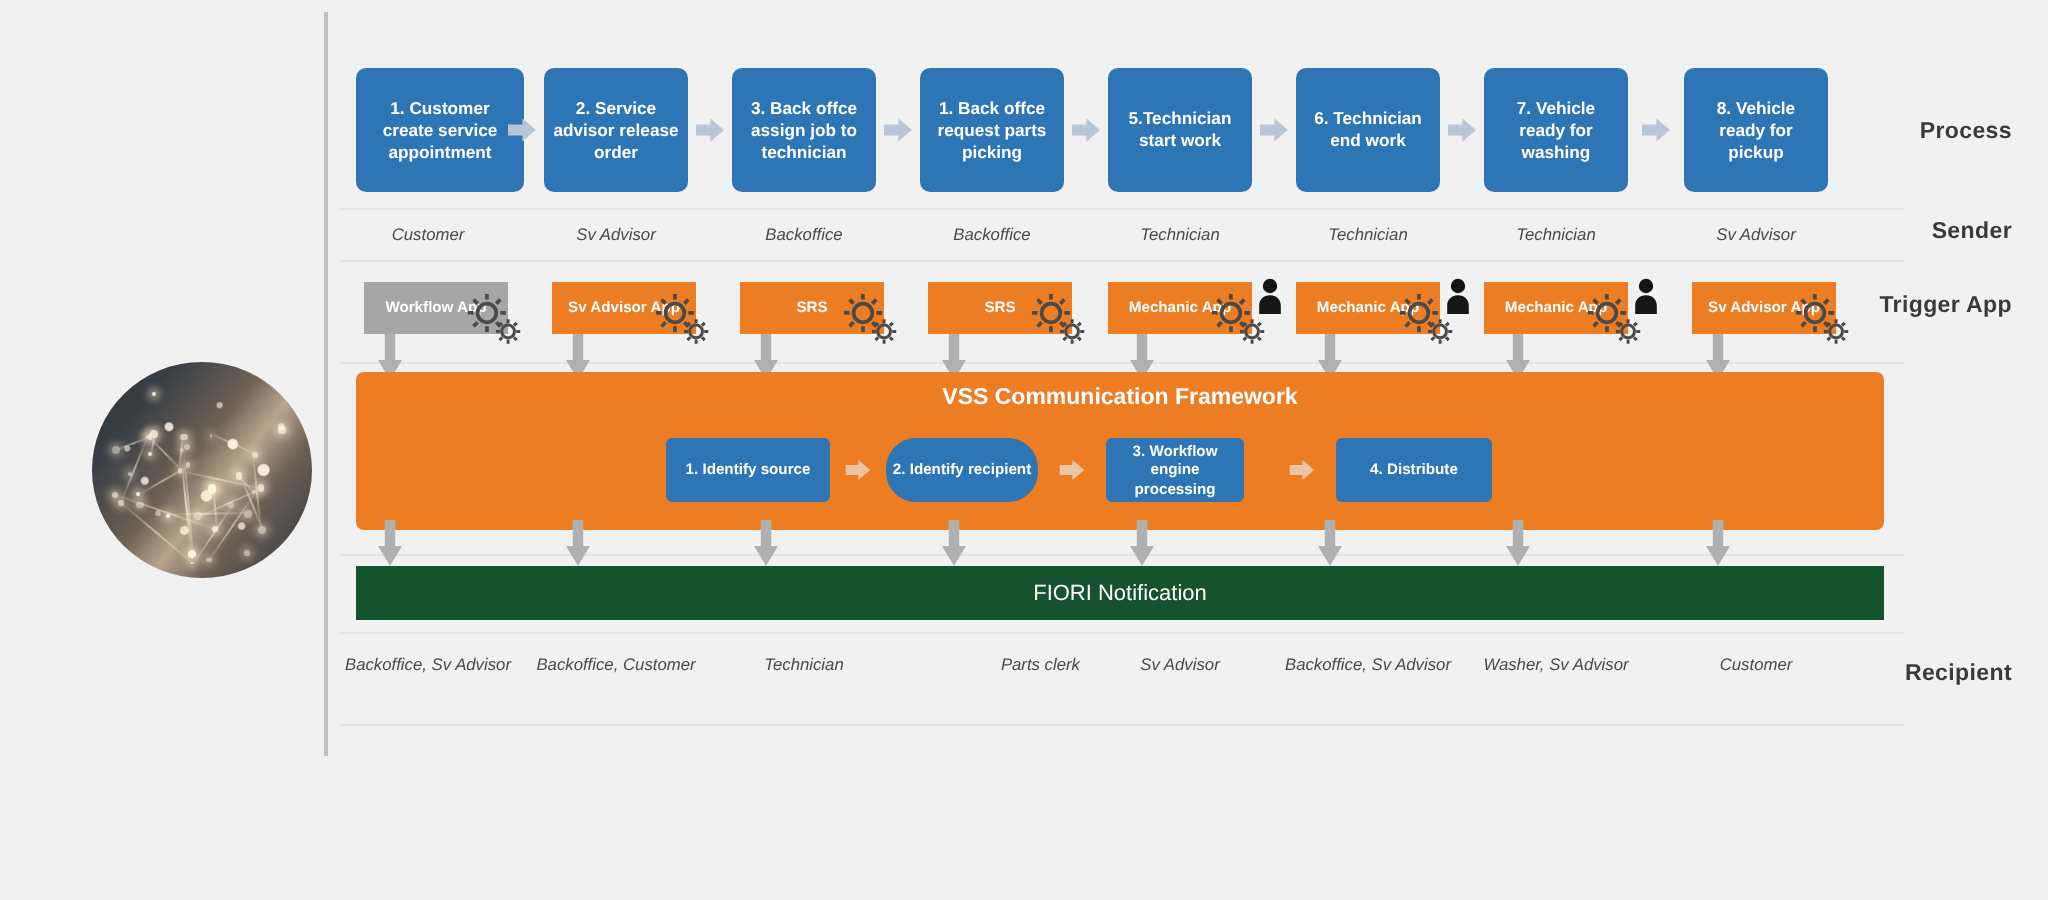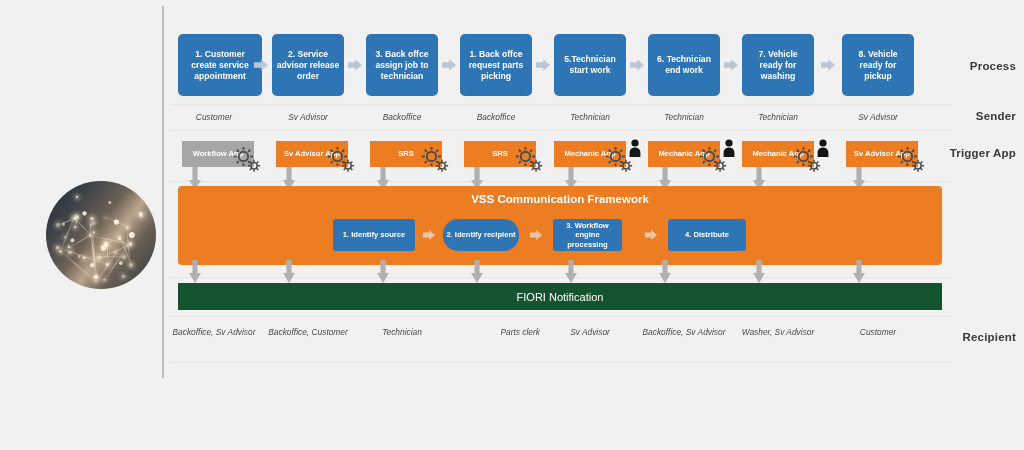--- a/index.html
+++ b/index.html
@@ -11,21 +11,21 @@
   }
   #stage { position: relative; width: 1024px; height: 450px; background: #f1f1f1; }
 
   
   .divider-v {
     position: absolute; left: 162px; top: 6px; width: 2px; height: 372px;
     background: #bfbfbf;
   }
   .row-label {
     position: absolute; right: 0; width: 162px;
-    text-align: right; padding-right: 8px;
+    text-align: right; padding-right: 18px;
     font-size: 11.5px; font-weight: bold; color: #3a3a3a;
     letter-spacing: .2px;
   }
   .circle-photo {
     position: absolute; left: 46px; top: 181px;
     width: 110px; height: 108px; border-radius: 50%;
     overflow: hidden;
     background:
       radial-gradient(circle at 64% 38%, rgba(255,245,230,.95) 0 2.2px, rgba(0,0,0,0) 3px),
       radial-gradient(circle at 78% 50%, rgba(255,245,230,.9) 0 2.6px, rgba(0,0,0,0) 3.4px),

